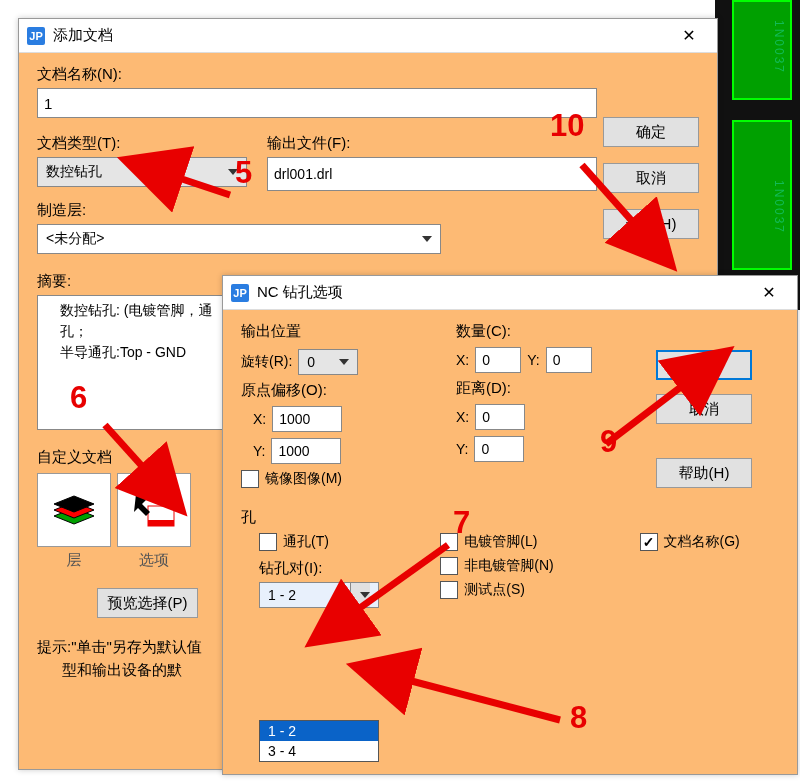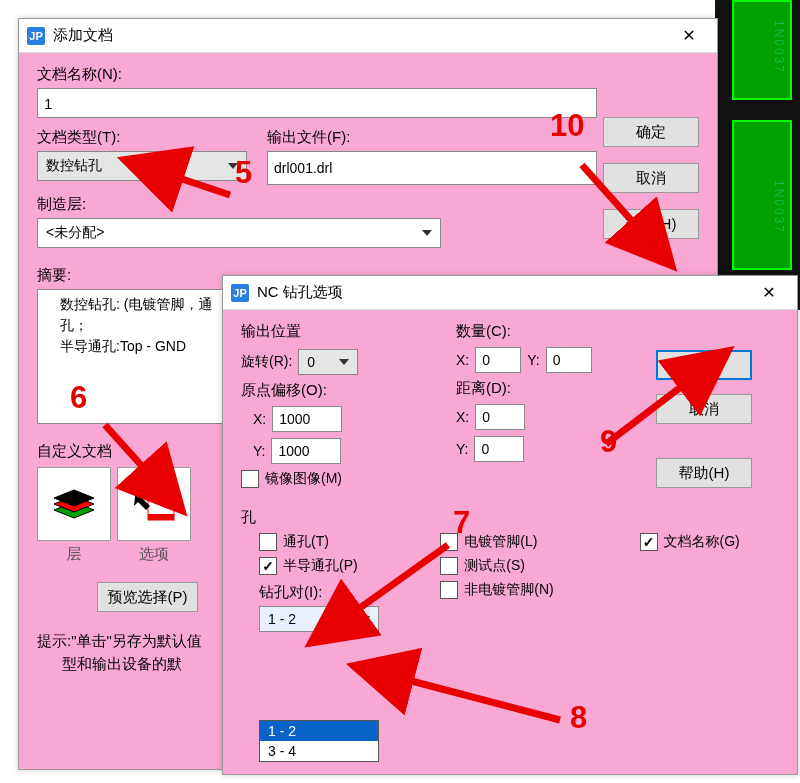--- a/index.html
+++ b/index.html
@@ -37,21 +37,21 @@
     right: 14px;
     color: #1b5;
     font-size: 12px;
     writing-mode: vertical-rl;
     letter-spacing: 2px;
   }
   
   .dialog {
     position: absolute;
     border: 1px solid #999;
-    background: #f9a8d4;
+    background: #fdba74;
     box-shadow: 0 0 6px rgba(0,0,0,.2);
   }
   .titlebar {
     height: 34px;
     display: flex;
     align-items: center;
     padding: 0 8px;
     background: #fff;
     border-bottom: 1px solid #ddd;
     font-size: 15px;
@@ -74,21 +74,21 @@
   }
   .body { padding: 12px 18px; position: relative; }
   .lbl { font-size: 15px; margin-bottom: 4px; }
   .textfield {
     background: #fff; border: 1px solid #888;
     height: 34px; padding: 2px 6px;
     font-size: 14px;
     display: flex; align-items: center;
   }
   .textfield.wide { width: 560px; height: 30px; font-size: 15px; }
-  .row { display: flex; gap: 20px; margin-top: 10px; }
+  .row { display: flex; gap: 20px; margin-top: 16px; }
   .col { display: flex; flex-direction: column; }
   .select {
     background: #e5e5e5; border: 1px solid #888;
     height: 30px; display: flex; align-items: center;
     padding: 0 8px; position: relative;
   }
   .select.white { background: #fff; }
   .select .chev {
     margin-left: auto;
     width: 0; height: 0;
@@ -321,44 +321,40 @@
       </div>
     </div>
 
     <div style="font-size:15px;margin-top:14px">孔</div>
     <div style="display:flex">
       <div style="width:200px;padding-left:18px">
         <div class="inline">
           <span class="chk"></span>
           <span>通孔(T)</span>
         </div>
-        <div class="inline">
-          <span class="chk checked"></span>
-          <span>半导通孔(P)</span>
-        </div>
         <div class="lbl" style="margin-top:8px">钻孔对(I):</div>
         <div class="select white" style="width:120px;height:26px;background:#e8f0fc">
           <span>1 - 2</span>
           <div style="margin-left:auto;width:20px;height:24px;background:#e1e1e1;display:flex;align-items:center;justify-content:center;border-left:1px solid #888">
             <span class="chev"></span>
           </div>
         </div>
       </div>
       <div style="width:200px">
         <div class="inline">
           <span class="chk"></span>
           <span>电镀管脚(L)</span>
         </div>
         <div class="inline">
           <span class="chk"></span>
+          <span>非电镀管脚(N)</span>
+        </div>
+        <div class="inline">
+          <span class="chk"></span>
           <span>测试点(S)</span>
-        </div>
-        <div class="inline">
-          <span class="chk"></span>
-          <span>非电镀管脚(N)</span>
         </div>
       </div>
       <div style="width:140px;padding-top:0px">
         <div class="inline">
           <span class="chk checked"></span>
           <span>文档名称(G)</span>
         </div>
       </div>
     </div>
 

